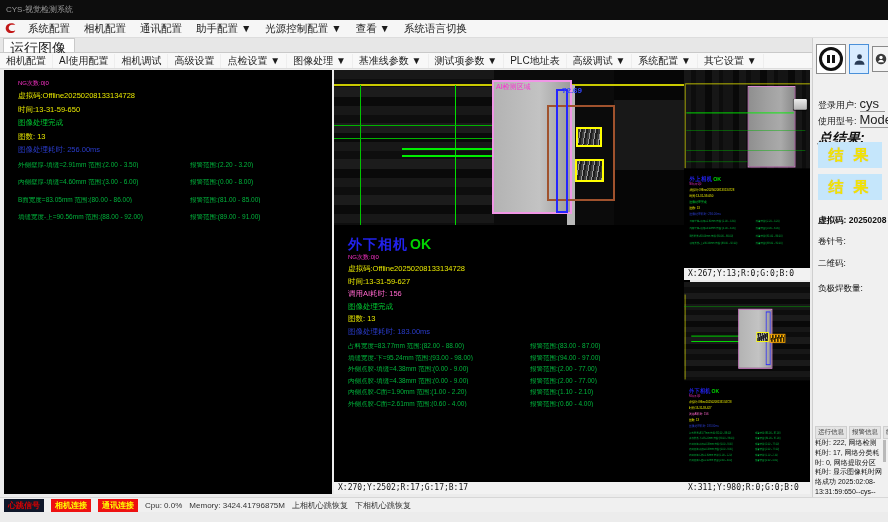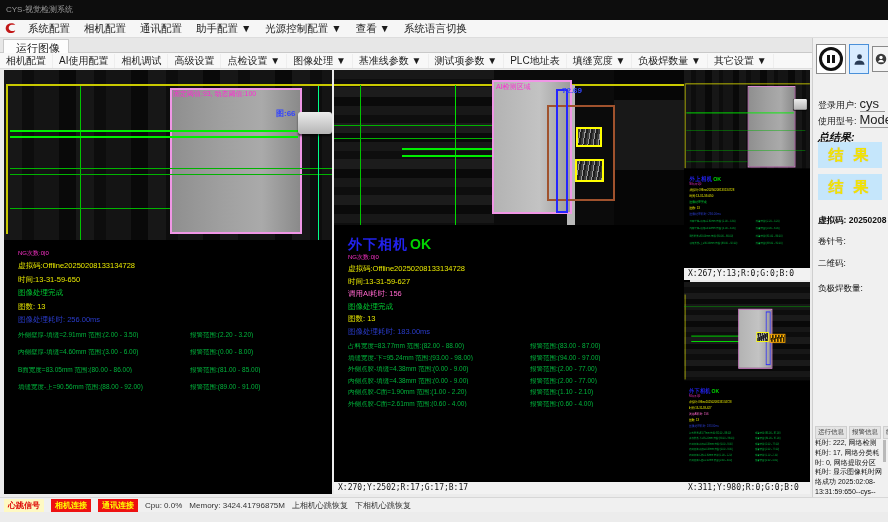--- a/index.html
+++ b/index.html
@@ -8,21 +8,21 @@
 
   
   .titlebar{position:absolute;left:0;top:0;width:888px;height:20px;background:#0d0d0d;
             color:#9a9a9a;font-size:8px;line-height:20px;padding-left:6px;box-sizing:border-box;}
   .menubar{position:absolute;left:0;top:20px;width:888px;height:17px;background:#f6f6f6;
            border-bottom:1px solid #ddd;display:flex;align-items:center;font-size:10.5px;color:#1c1c1c;}
   .logo{margin:0 4px 0 4px;display:flex;align-items:center;}
   .menu-item{padding:0 7px;white-space:nowrap;cursor:default;}
   .tabrow{position:absolute;left:0;top:38px;width:888px;height:14px;background:#e7e7e7;border-bottom:1px solid #c9c9c9;}
   .tab{display:inline-block;margin-left:3px;background:#fdfdfd;border:1px solid #c9c9c9;border-bottom:none;
-       font-size:11px;padding:1px 8px 0 12px;height:12px;color:#222;}
+       font-size:14px;padding:1px 8px 0 6px;height:12px;color:#222;}
   .toolbar{position:absolute;left:0;top:53px;width:812px;height:15px;background:#f8f8f8;
            border-bottom:1px solid #ddd;display:flex;align-items:center;font-size:10px;color:#1c1c1c;}
   .tool-item{padding:0 6px;white-space:nowrap;border-right:1px solid #eee;}
 
   
   .panel{position:absolute;background:#000;display:flex;flex-direction:column;}
   .panel-left{left:4px;top:70px;width:328px;height:424px;}
   .panel-mid{left:334px;top:70px;width:356px;height:424px;}
   .img-area{position:relative;overflow:hidden;background:#0a0a0a;}
   .img-left{height:170px;
@@ -81,33 +81,33 @@
   .sbtn{border:1px solid #8a8a8a;background:#fff;display:flex;align-items:center;justify-content:center;box-sizing:border-box;}
   .sbtn-pause{width:30px;height:30px;}
   .sbtn-user{width:20px;height:30px;background:#d9ecff;border-color:#4a90d9;}
   .sbtn-switch{width:18px;height:26px;background:#f4f4f4;}
   .pause-circle{width:18px;height:18px;border:3px solid #111;border-radius:50%;display:flex;align-items:center;justify-content:center;gap:2px;}
   .pause-bar{width:3px;height:8px;background:#111;}
   .srow{position:absolute;left:5px;right:3px;display:flex;align-items:flex-end;}
   .srow .lab{white-space:nowrap;}
   .srow .val{flex:1;margin-left:3px;border-bottom:1px solid #999;font-size:13px;min-height:10px;}
   .s-label{position:absolute;left:5px;font-size:8.5px;white-space:nowrap;color:#111;}
-  .s-total{font-size:11px;font-weight:bold;font-style:italic;}
+  .s-total{font-size:14px;font-weight:bold;font-style:italic;}
   .result-box{position:absolute;left:5px;width:64px;height:26px;background:#c5e6fb;display:flex;align-items:center;
               justify-content:center;color:#f0e400;font-weight:bold;font-size:15px;letter-spacing:3px;
               text-shadow:0 0 1px #caa;}
   .log-tabs{position:absolute;left:2px;top:388px;display:flex;gap:2px;}
   .log-tab{font-size:6.5px;color:#333;background:#e4e4e4;border:1px solid #cfcfcf;padding:1px 2px;white-space:nowrap;}
   .log-text{position:absolute;left:2px;right:6px;top:400px;height:62px;font-size:7px;line-height:1.4;color:#111;overflow:hidden;}
   .log-scroll{position:absolute;right:2px;top:402px;width:3px;height:22px;background:#b9b9b9;}
 
   
   .statusbar{position:absolute;left:0;top:497px;width:888px;height:15px;background:#f0f0f0;border-top:1px solid #d7d7d7;
              display:flex;align-items:center;font-size:8px;color:#333;gap:7px;padding-left:4px;box-sizing:border-box;}
-  .badge-y{background:#fef9c3;color:#dd0000;font-weight:bold;padding:1px 4px;}
+  .badge-y{background:#0f172a;color:#dd0000;font-weight:bold;padding:1px 4px;}
   .badge-r{background:#ee1111;color:#ffff00;font-weight:bold;padding:1px 4px;}
 </style>
 </head>
 <body>
 
 <div class="window">
 
   <div class="titlebar">
     <span>CYS-视觉检测系统</span>
   </div>
@@ -134,41 +134,26 @@
   <div class="toolbar">
     <span class="tool-item">相机配置</span>
     <span class="tool-item">AI使用配置</span>
     <span class="tool-item">相机调试</span>
     <span class="tool-item">高级设置</span>
     <span class="tool-item">点检设置 ▼</span>
     <span class="tool-item">图像处理 ▼</span>
     <span class="tool-item">基准线参数 ▼</span>
     <span class="tool-item">测试项参数 ▼</span>
     <span class="tool-item">PLC地址表</span>
-    <span class="tool-item">填缝宽度 ▼</span>
-    <span class="tool-item">负极焊数量 ▼</span>
+    <span class="tool-item">高级调试 ▼</span>
+    <span class="tool-item">系统配置 ▼</span>
     <span class="tool-item">其它设置 ▼</span>
   </div>
 
   <section class="panel panel-left">
-    <div class="img-area img-left">
-      <div class="ov yvline" style="left:2px;top:14px;height:150px;"></div>
-      <div class="ov yline" style="left:4px;right:0;top:14px;"></div>
-      <div class="ov gvline" style="left:76px;top:16px;bottom:0;"></div>
-      <div class="ov roi-pink part-gray" style="left:166px;top:18px;width:128px;height:142px;"></div>
-      <div class="ov gbright" style="left:6px;width:288px;top:60px;"></div>
-      <div class="ov gbright" style="left:6px;width:288px;top:66px;"></div>
-      <div class="ov gline" style="left:6px;width:322px;top:98px;"></div>
-      <div class="ov gline" style="left:6px;width:322px;top:104px;"></div>
-      <div class="ov gline" style="left:6px;width:160px;top:138px;"></div>
-      <div class="ov cyanline" style="left:314px;top:16px;bottom:0;"></div>
-      <div class="ov connector" style="left:294px;top:42px;width:34px;height:22px;"></div>
-      <div class="ov t-magenta" style="left:169px;top:20px;">固定阈值:93, 动态阈值:100</div>
-      <div class="ov t-blue" style="left:272px;top:40px;">图:66</div>
-    </div>
     <div class="results">
       <div class="t-ng">NG次数:0|0</div>
       <div class="t-yellow">虚拟码:Offline20250208133134728</div>
       <div class="t-yellow">时间:13-31-59-650</div>
       <div class="t-green">图像处理完成</div>
       <div class="t-yellow">图数: 13</div>
       <div class="t-ptime">图像处理耗时: 256.00ms</div>
       <div class="mrows">
         <div class="mrow">
             <span class="m-text">外侧壁厚-填缝=2.91mm 范围:(2.00 - 3.50)</span>

